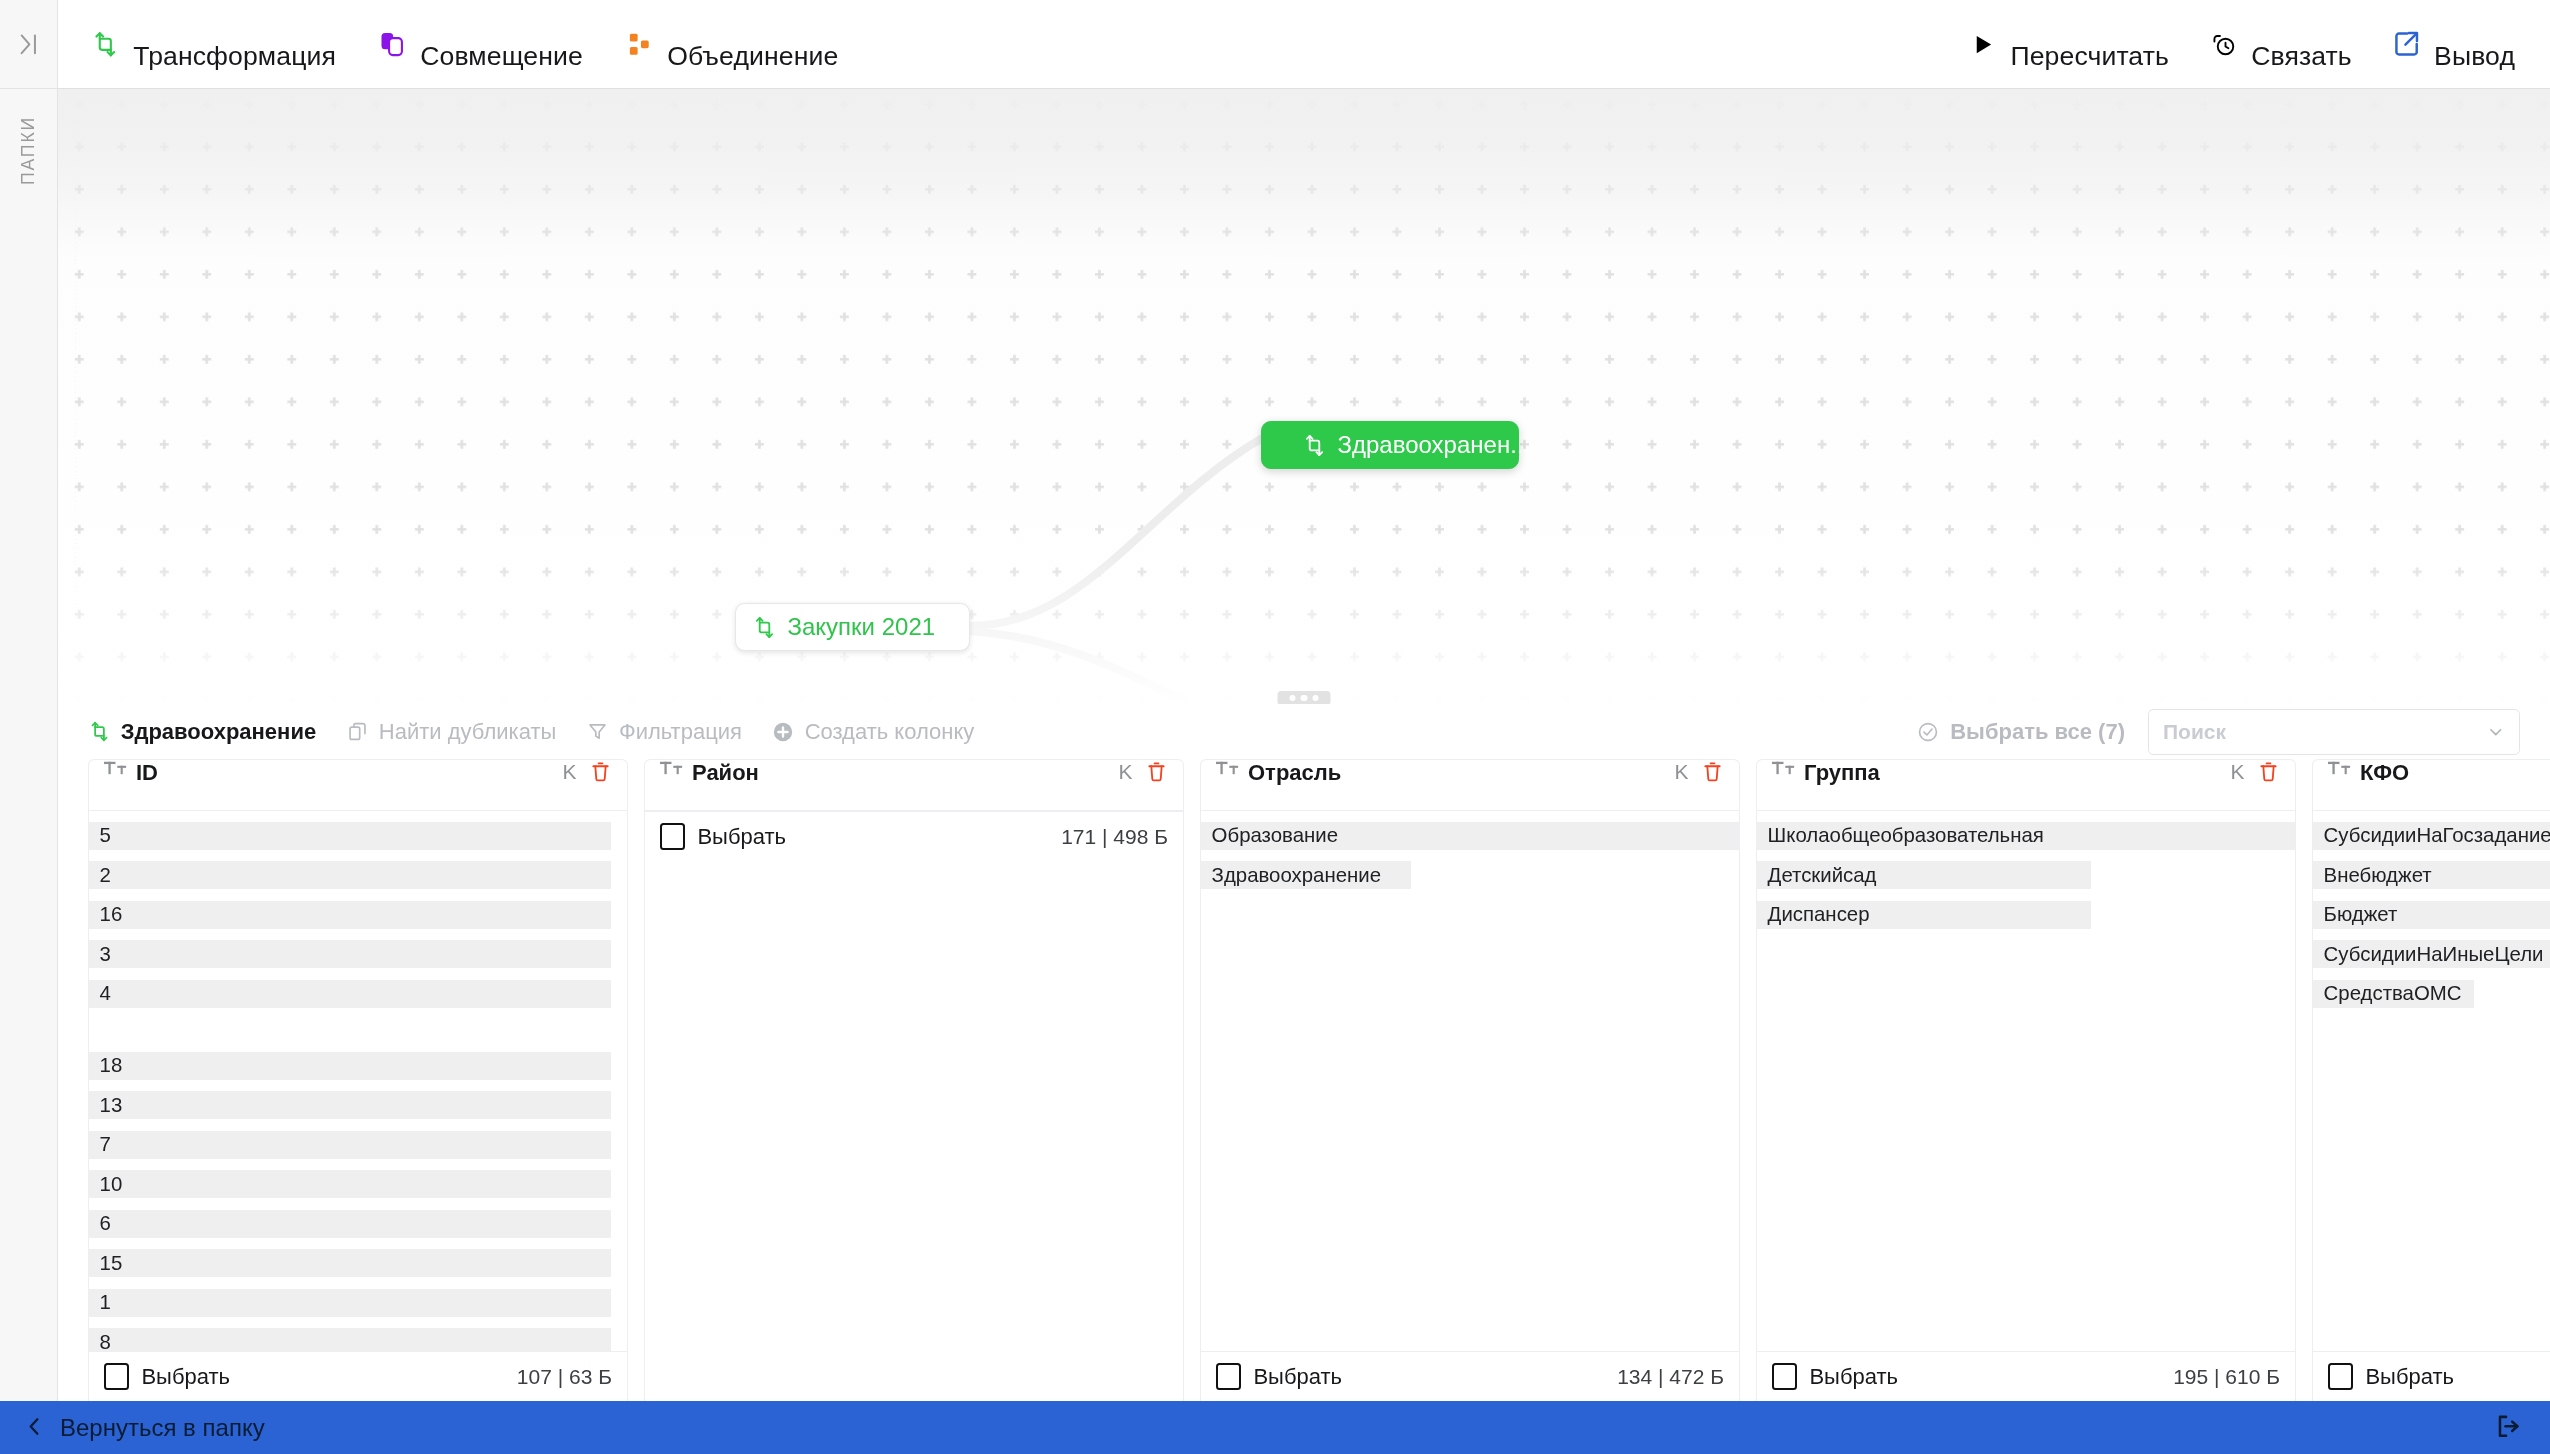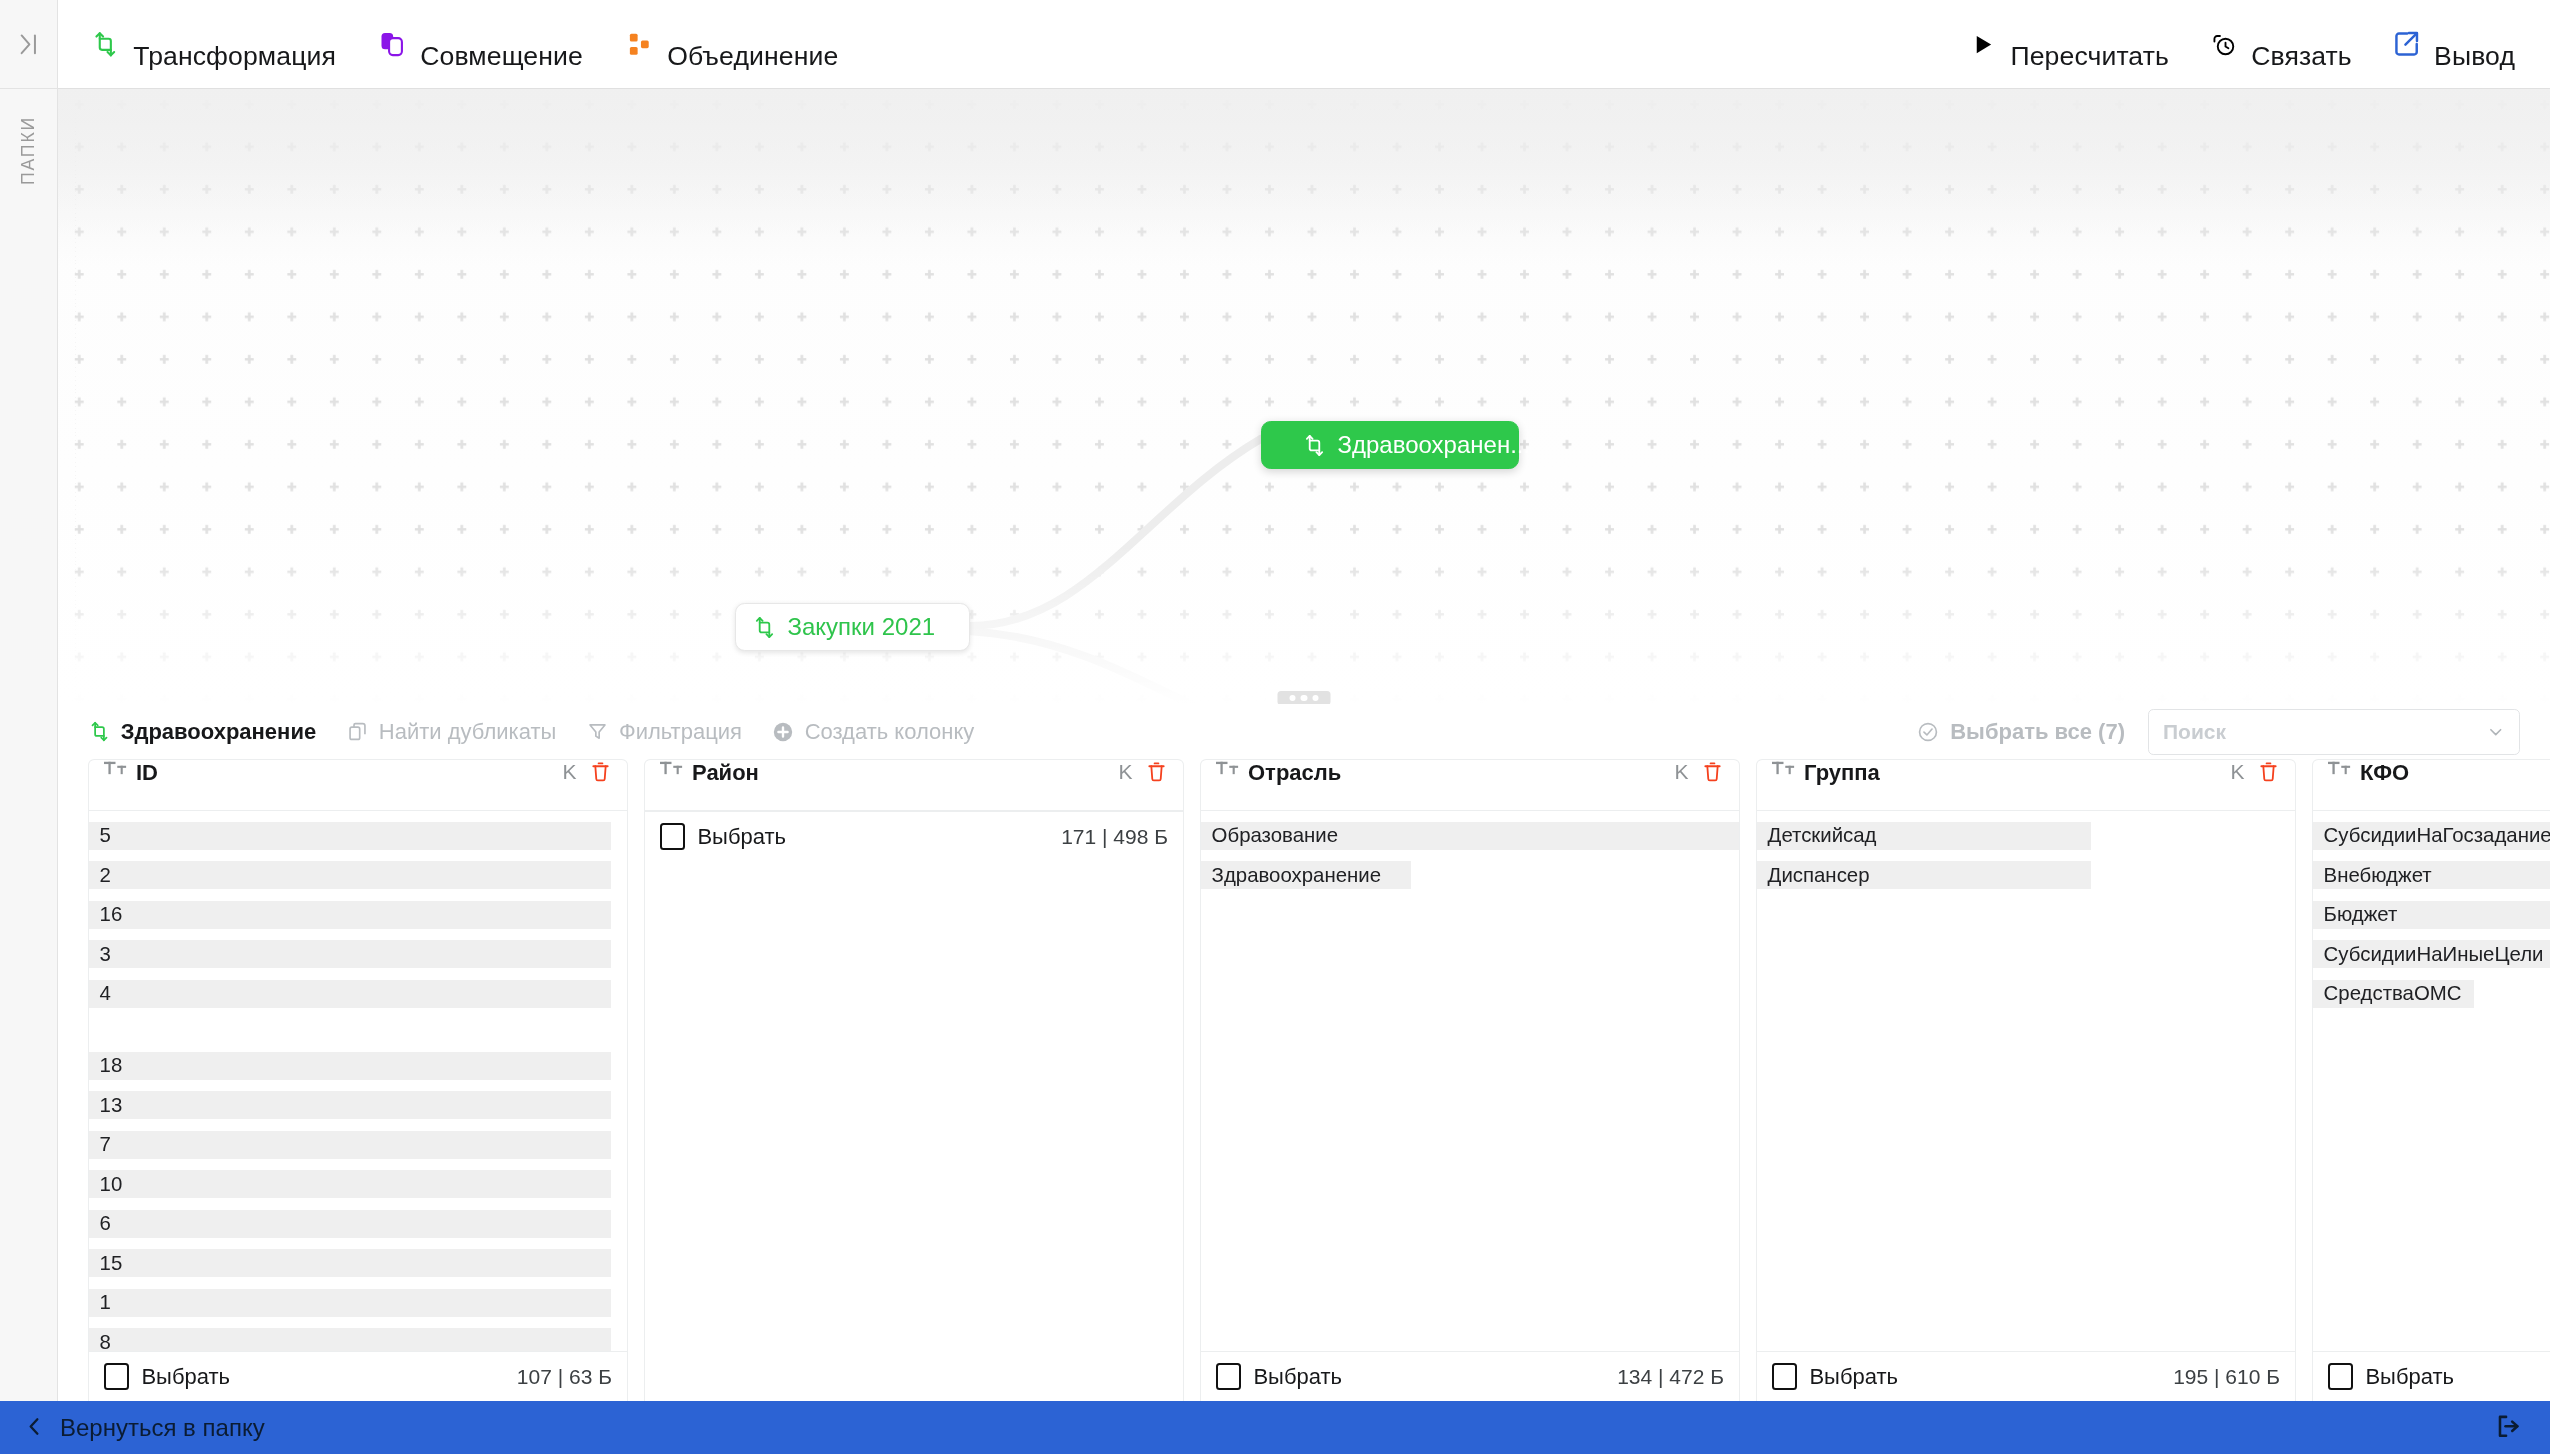--- a/index.html
+++ b/index.html
@@ -522,20 +522,21 @@
                 <span class="col-key">K</span>
                 <span class="col-del">
                   <svg width="23" height="23" viewBox="0 0 24 24" fill="none" stroke="#f5411e" stroke-width="1.9" stroke-linecap="round" stroke-linejoin="round">
                     <path d="M4.5 6.5h15"></path>
                     <path d="M10 3.6h4"></path>
                     <path d="M6.6 6.5l1 13.3a1.6 1.6 0 0 0 1.6 1.5h5.6a1.6 1.6 0 0 0 1.6-1.5l1-13.3"></path>
                   </svg>
                 </span>
               </div>
               <div class="col-body">
+                <div class="cell" style="width: 100%;">Школаобщеобразовательная</div>
                 <div class="cell" style="width: 62%;">Детскийсад</div>
                 <div class="cell" style="width: 62%;">Диспансер</div>
               </div>
               <div class="col-foot">
                 <span class="cbox"></span>
                 <span class="foot-lbl">Выбрать</span>
                 <span class="foot-stat">195 | 610 Б</span>
               </div>
             </div>
             <div class="col">

